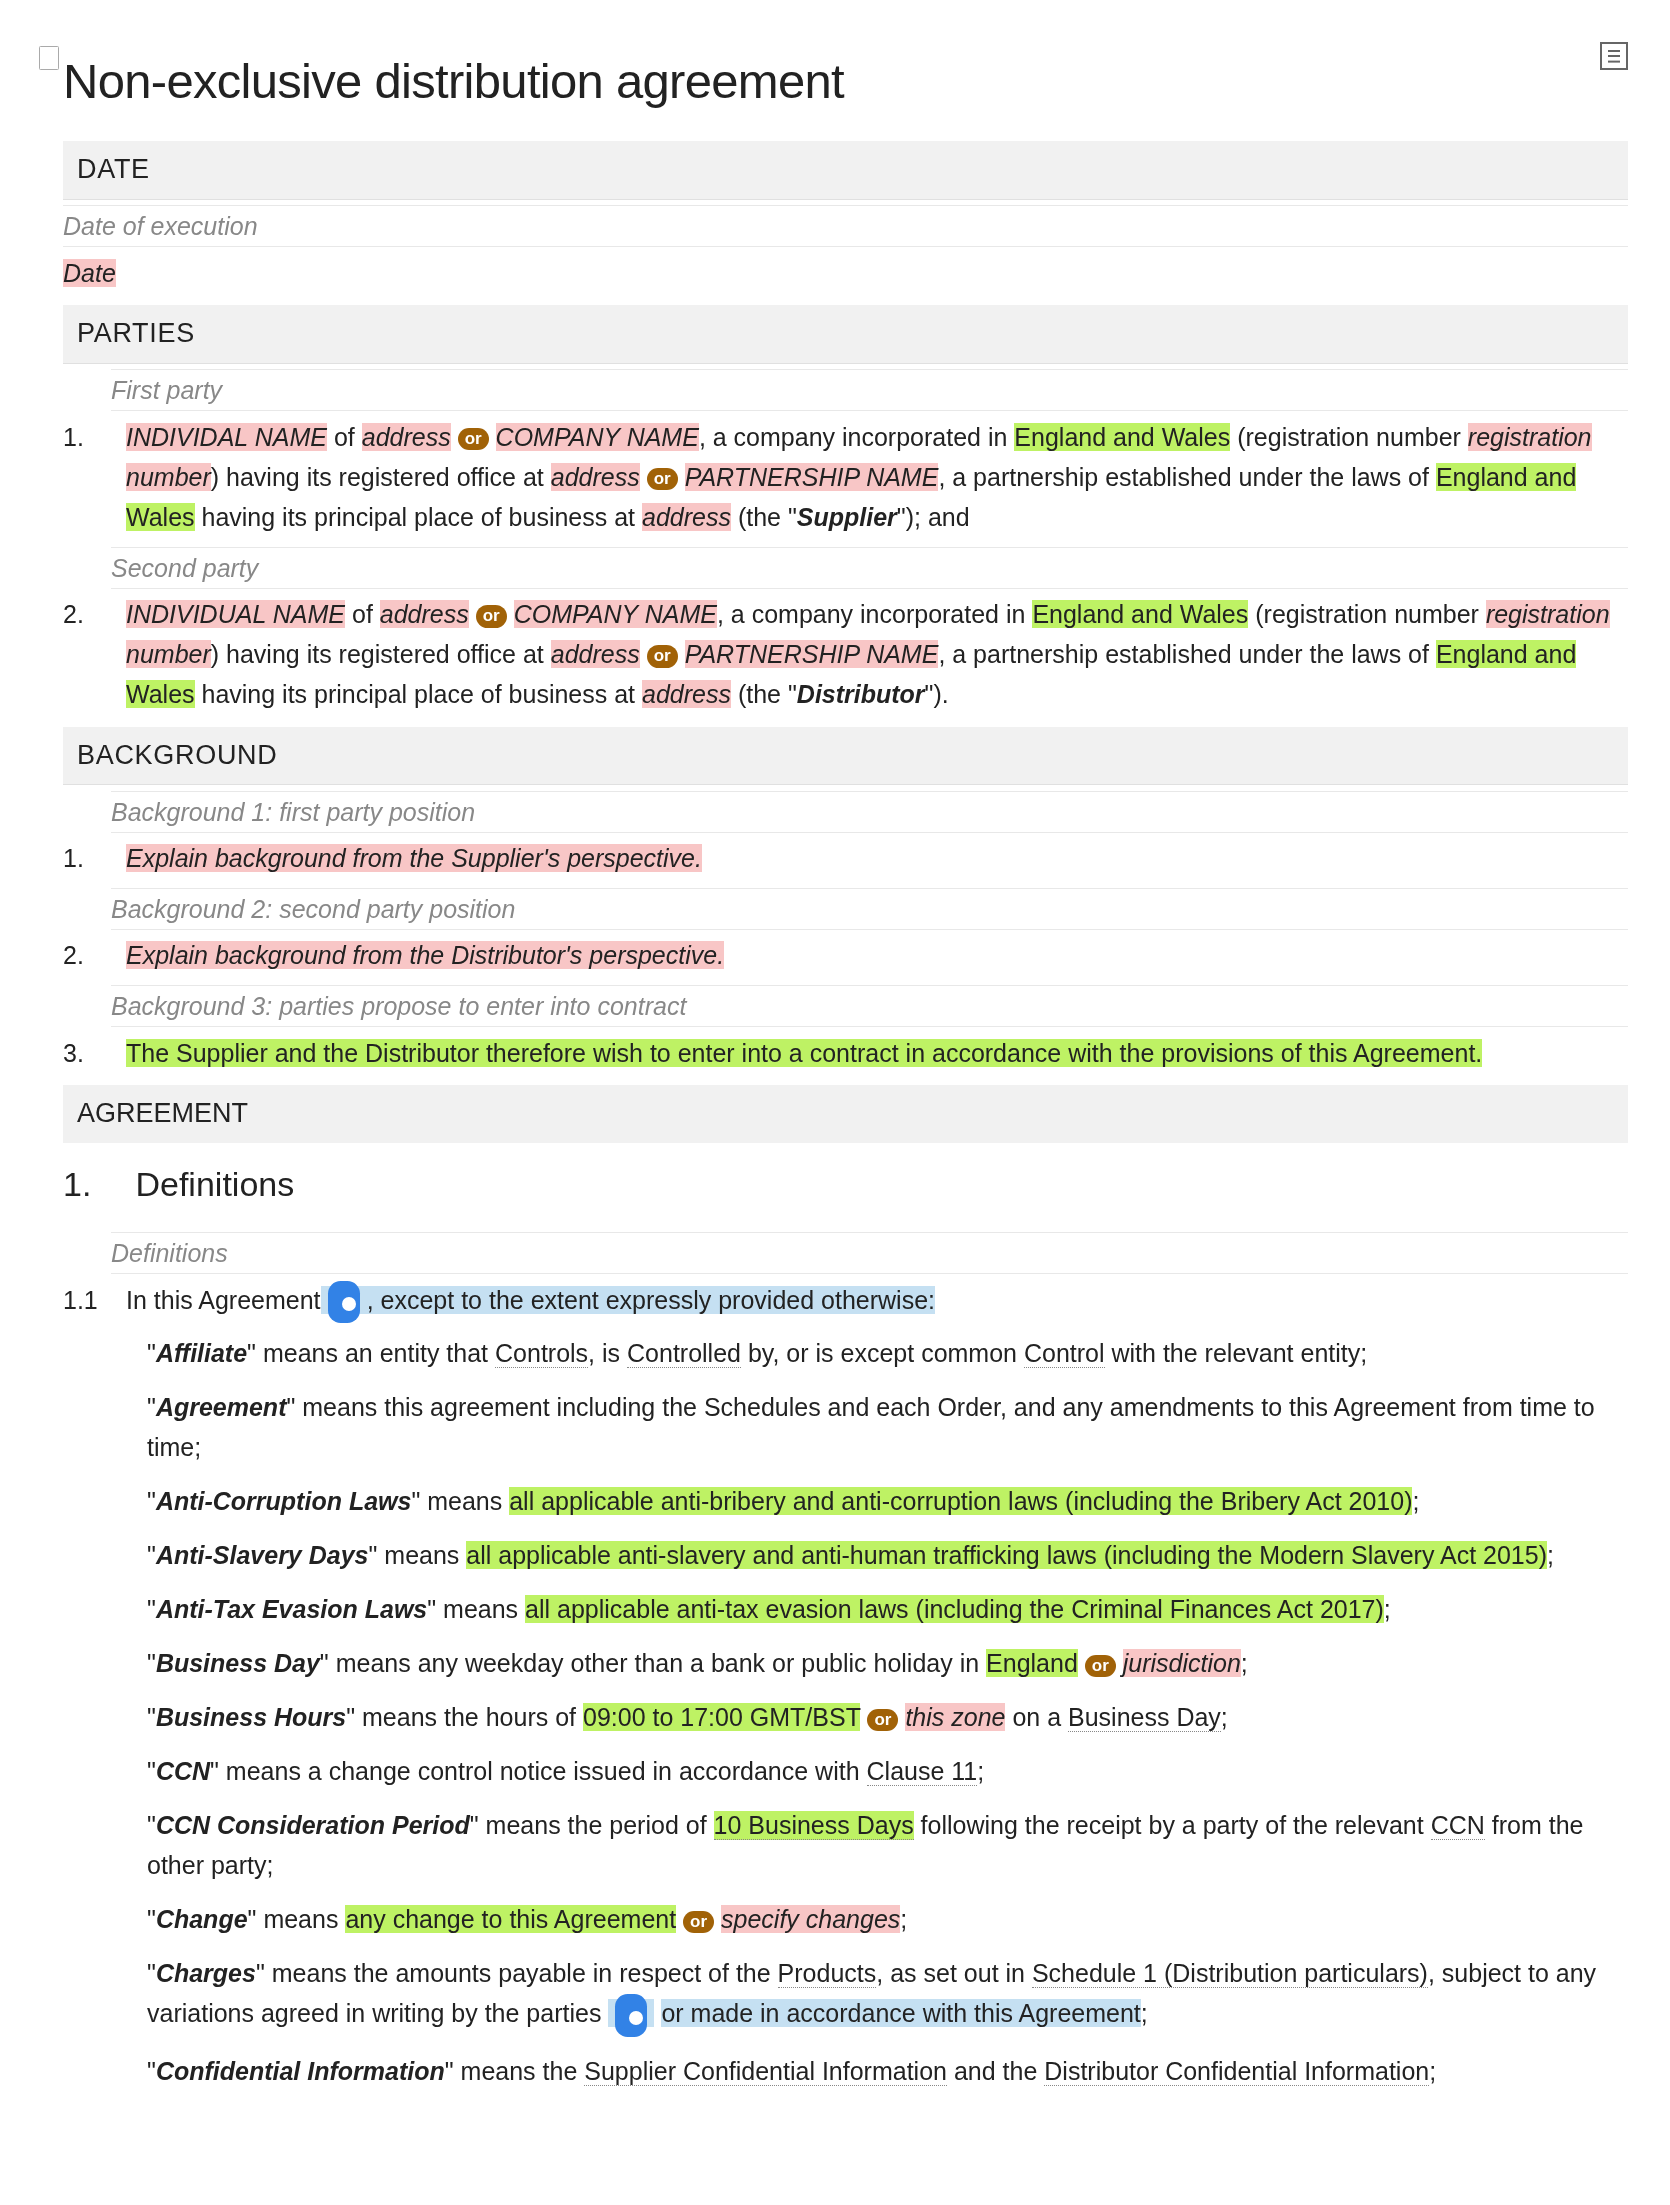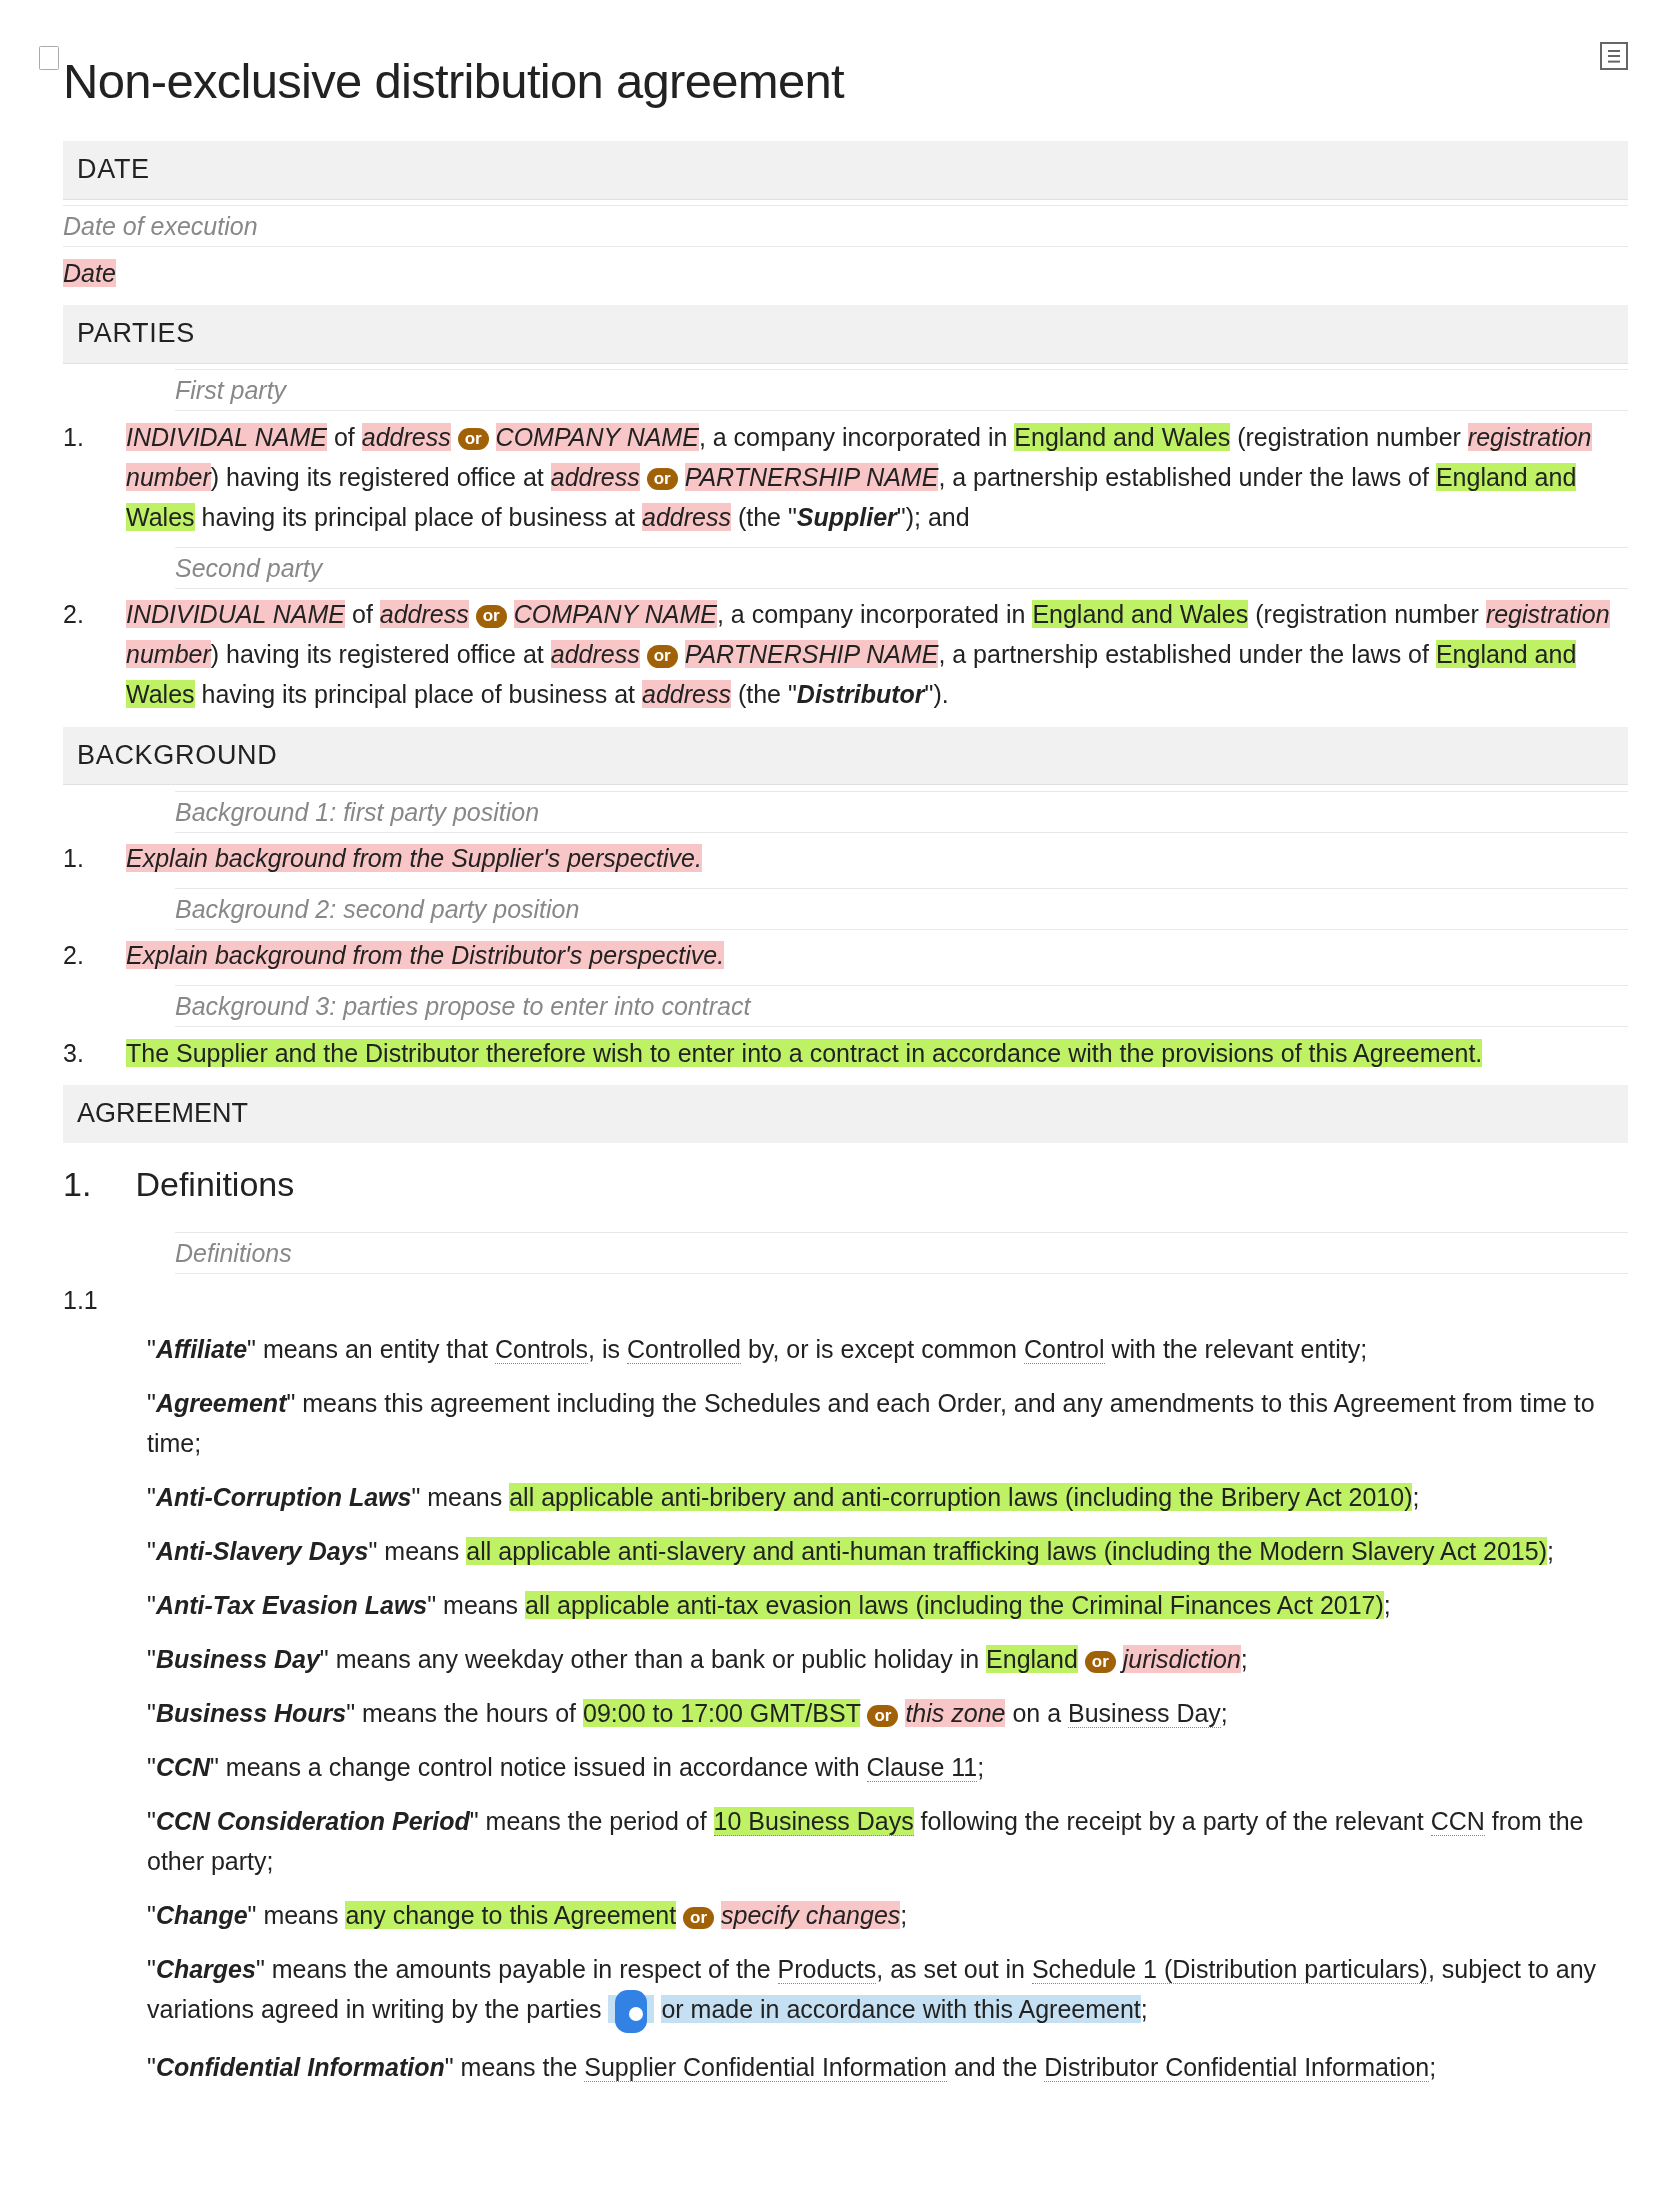--- a/index.html
+++ b/index.html
@@ -3,21 +3,21 @@
 <meta charset="utf-8">
 <style>
 *{box-sizing:border-box;margin:0;padding:0}
 body{font-family:-apple-system,BlinkMacSystemFont,"Segoe UI",Arial,sans-serif;background:#fff;color:#222;padding:42px 42px 42px 63px;max-width:1670px;font-size:25px;line-height:1.6}
 h1{font-size:49px;font-weight:400;margin-bottom:21px;letter-spacing:-0.7px}
 .section-header{background:#f1f1f1;padding:7px 14px;font-size:27px;font-weight:400;letter-spacing:0.7px;margin-top:12.6px;margin-bottom:4.2px;border-bottom:0.7px solid #e0e0e0}
 .section-header-sub{background:#f1f1f1;padding:7px 14px;font-size:27px;font-weight:400;margin-top:12.6px;margin-bottom:14px}
 .sub-label{color:#888;font-style:italic;border-top:0.7px solid #e8e8e8;border-bottom:0.7px solid #e8e8e8;padding:0 0;margin-top:5.6px;margin-bottom:5.6px;font-size:25px}
 .numbered-row{display:flex;gap:21px;align-items:flex-start;margin-bottom:9.8px}
 .num{min-width:42px;font-size:25px;color:#222}
-.body-indent{margin-left:112px}
+.body-indent{margin-left:48px}
 .fld{background:#f8c6c6;font-style:italic}
 .fld-yellow{background:#bef264}
 .fld-blue{background:#c5e0f2}
 .or-pill{display:inline-block;background:#a16207;color:#fff;border-radius:12.6px;font-size:17px;padding:0px 7px;vertical-align:middle;line-height:1.3;font-style:normal;font-weight:700}
 .bold-it{font-weight:700;font-style:italic}
 h2.def-heading{font-size:34px;font-weight:400;margin:14px 0 21px 0}
 .def-num{display:inline-block;min-width:63px}
 .def-block{margin-left:84px;margin-bottom:14px;line-height:1.6}
 .dotted{border-bottom:0.7px dotted #888}
 .toggle-pill{display:inline-block;background:#3282e6;border-radius:12.6px;padding:1.4px 4.2px;vertical-align:middle}
@@ -84,20 +84,23 @@
 </div>
 
 <div class="section-header-sub">AGREEMENT</div>
 
 <h2 class="def-heading"><span class="def-num">1.</span> <span>Definitions</span></h2>
 
 <div class="body-indent sub-label">Definitions</div>
 
 <div class="numbered-row">
   <div class="num">1.1</div>
+  <div>
+    <span>In this Agreement</span><span class="fld-blue">&nbsp;<span class="toggle-pill"><span class="toggle-sep"></span><span class="toggle-knob"></span></span>&nbsp;</span><span class="fld-blue">, except to the extent expressly provided otherwise:</span>
+  </div>
 </div>
 
 <div class="def-block">"<span class="bold-it">Affiliate</span><span>" means an entity that </span><span class="dotted">Controls</span><span>, is </span><span class="dotted">Controlled</span><span> by, or is except common </span><span class="dotted">Control</span><span> with the relevant entity;</span></div>
 
 <div class="def-block">"<span class="bold-it">Agreement</span><span>" means this agreement including the Schedules and each Order, and any amendments to this Agreement from time to time;</span></div>
 
 <div class="def-block">"<span class="bold-it">Anti-Corruption Laws</span><span>" means </span><span class="fld-yellow">all applicable anti-bribery and anti-corruption laws (including the Bribery Act 2010)</span><span>;</span></div>
 
 <div class="def-block">"<span class="bold-it">Anti-Slavery Days</span><span>" means </span><span class="fld-yellow">all applicable anti-slavery and anti-human trafficking laws (including the Modern Slavery Act 2015)</span><span>;</span></div>
 

